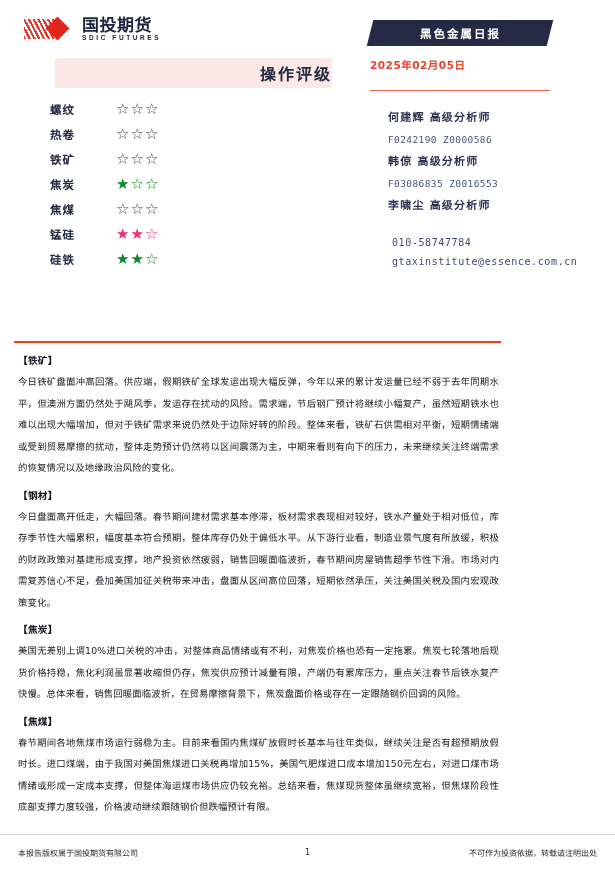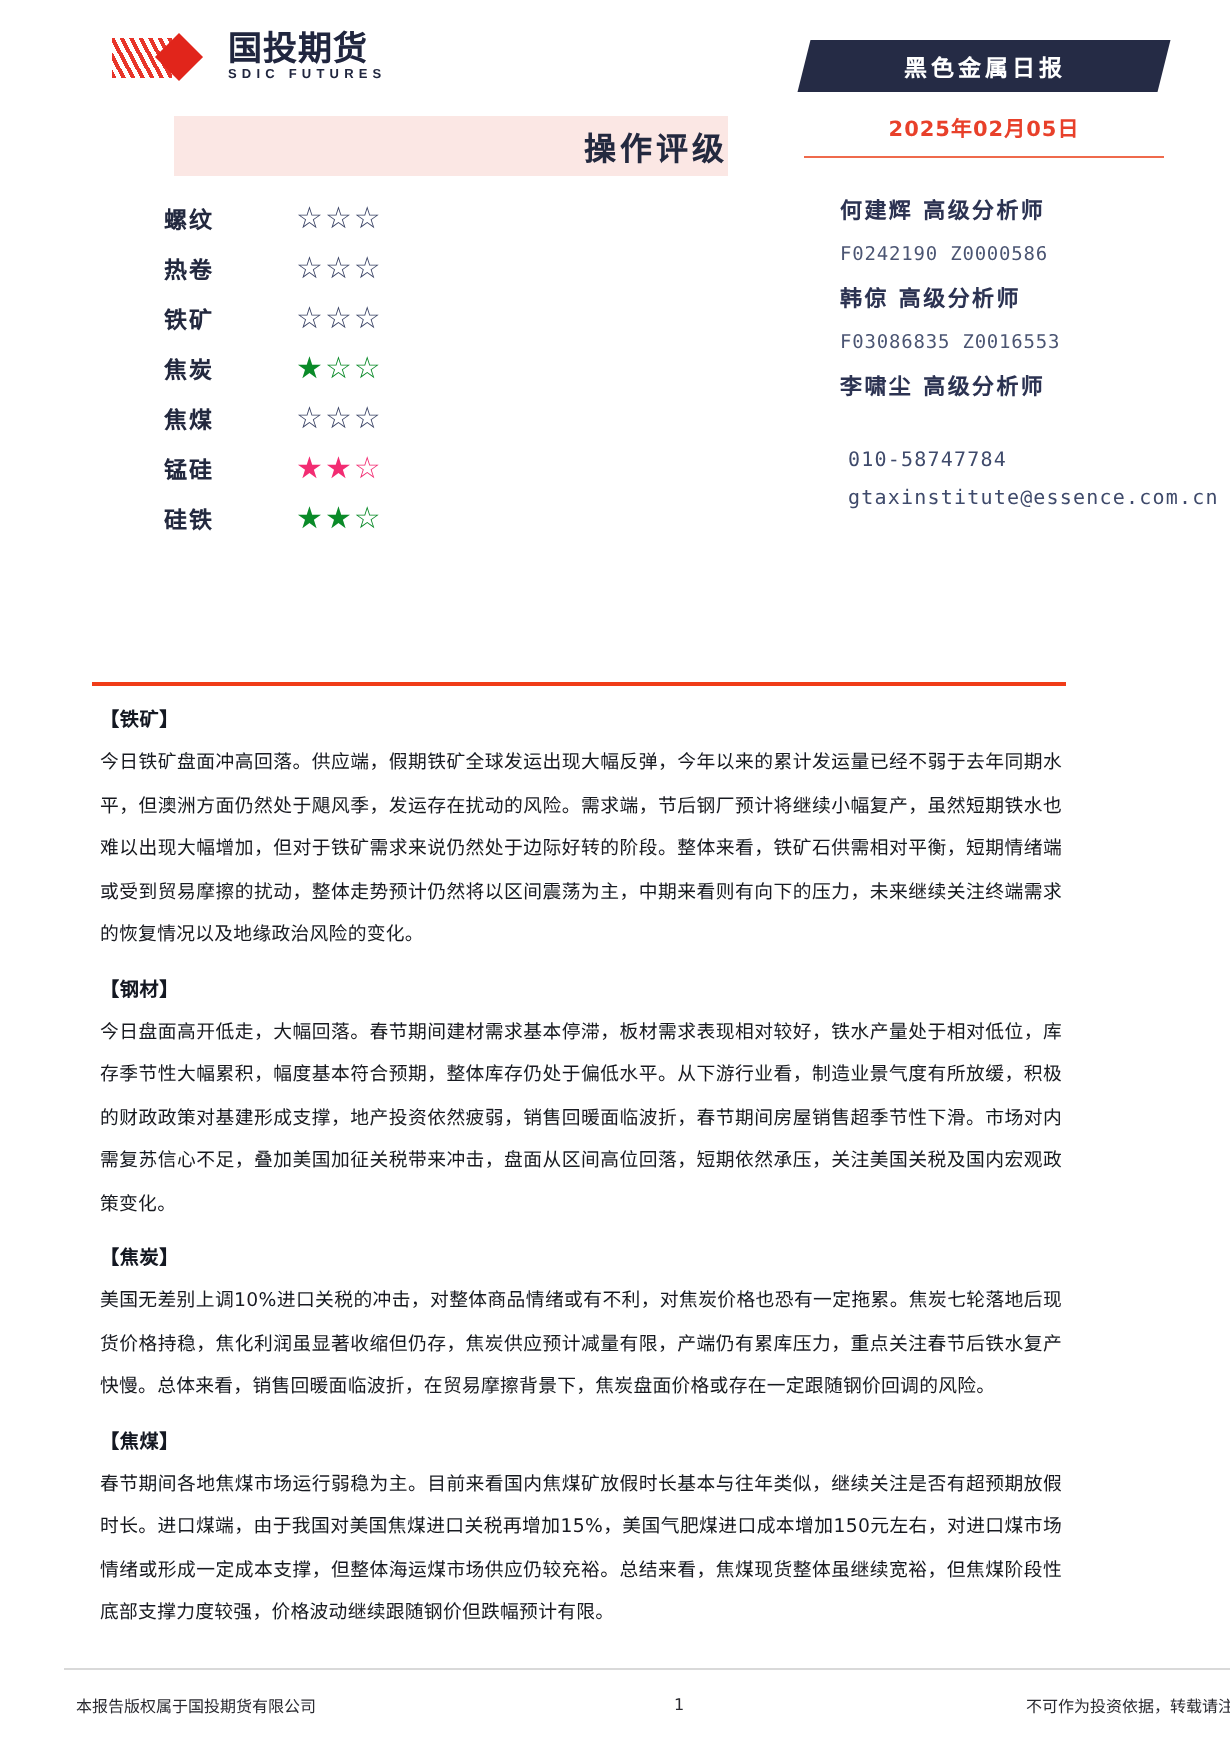--- a/index.html
+++ b/index.html
@@ -14,21 +14,20 @@
     font-family: "Liberation Sans", "DejaVu Sans", sans-serif;
     color: #1a1a28;
     position: relative;
     overflow: hidden;
   }
   .page {
     width: 515px;
     height: 870px;
     position: relative;
     box-sizing: border-box;
-    margin-left: 32px;
   }
 
   
   .header {
     display: flex;
     padding: 14px 16px 0 22px;
     box-sizing: border-box;
     height: 330px;
   }
   .header-left {
@@ -156,22 +155,21 @@
     transform: skewX(14deg);
     font-family: "DejaVu Sans", sans-serif;
     font-size: 11.5px;
     font-weight: bold;
     letter-spacing: 2px;
   }
   .date-line {
     margin-top: 9px;
     margin-left: 14px;
     width: 180px;
-    text-align: center;
-    padding-bottom: 5px;
+    padding-bottom: 17px;
     border-bottom: 1px solid #ef6a4c;
   }
   .date-text {
     color: #e8402a;
     font-size: 10.5px;
     font-weight: bold;
     font-family: "DejaVu Sans", sans-serif;
     letter-spacing: 0.5px;
   }
 
@@ -254,21 +252,21 @@
     bottom: 0;
     width: 615px;
     height: 36px;
     border-top: 1px solid #d9d9d9;
     box-sizing: border-box;
   }
   .footer-inner {
     display: flex;
     align-items: center;
     height: 100%;
-    padding: 0 6px;
+    padding: 0 18px;
     box-sizing: border-box;
   }
   .footer-left {
     flex: 1 1 0;
     text-align: left;
     font-size: 8px;
     color: #2a2a30;
     font-family: "DejaVu Sans", sans-serif;
   }
   .footer-center {

